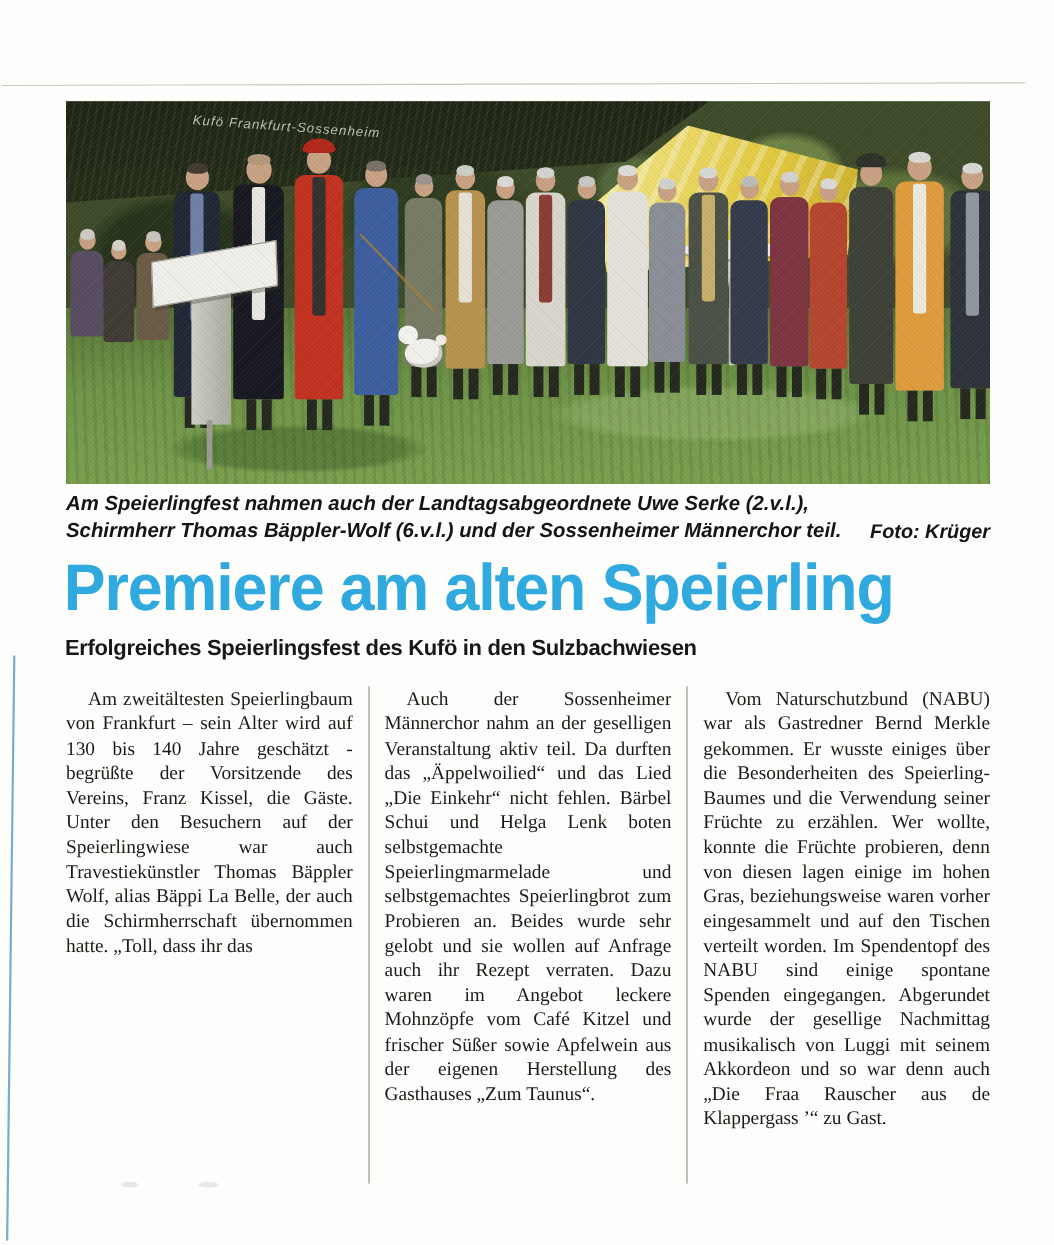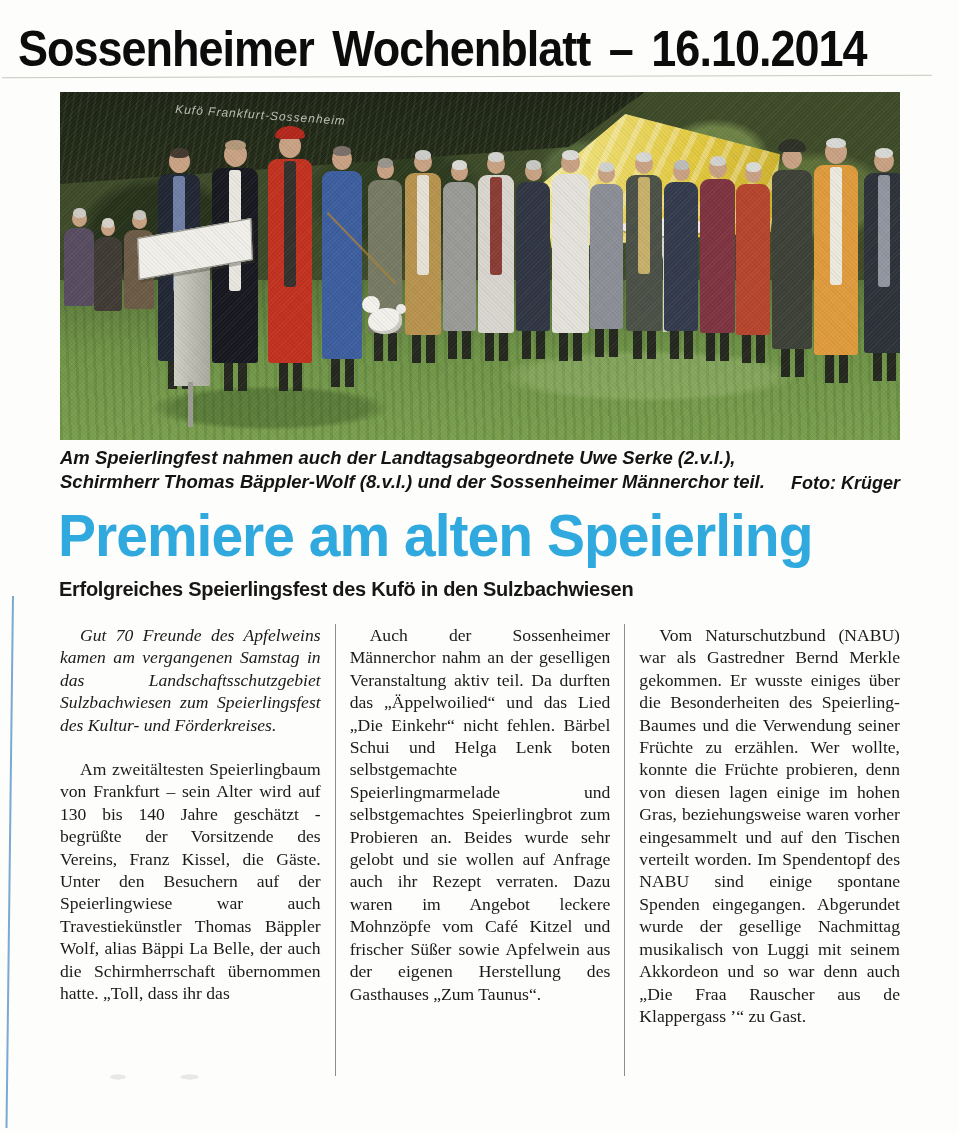--- a/index.html
+++ b/index.html
@@ -106,23 +106,20 @@
         opacity:.75;transform:rotate(.7deg);transform-origin:top;}
   .smudge{position:absolute;left:92px;top:1072px;width:130px;height:10px;opacity:.12;
         background:radial-gradient(12px 4px at 20% 50%,#555 0 60%,transparent 70%),
                    radial-gradient(14px 4px at 75% 50%,#555 0 60%,transparent 70%);}
 </style>
 </head>
 <body>
 
 <div class="page">
 
-  <div class="masthead">
-    <span class="masthead-title">Sossenheimer Wochenblatt – 16.10.2014</span>
-  </div>
   <div class="masthead-rule"></div>
 
   <div class="photo">
     <div class="canopy">
       <span class="banner-text">Kufö Frankfurt-Sossenheim</span>
     </div>
     <div class="tent"></div>
     <div class="grass"></div>
     <div class="std-table">
       <div class="leg l2"></div>
@@ -354,30 +351,29 @@
     </div>
     <div class="dog">
       <div class="d-body"></div>
       <div class="d-head"></div>
       <div class="d-tail"></div>
     </div>
     <div class="halftone"></div>
   </div>
 
   <div class="caption-row">
-    <p class="caption">Am Speierlingfest nahmen auch der Landtagsabgeordnete Uwe Serke (2.v.l.), Schirmherr Thomas Bäppler-Wolf (8.v.l.) und der Sossenheimer Männerchor teil.</p>
+    <p class="caption">Am Speierlingfest nahmen auch der Landtagsabgeordnete Uwe Serke (2.v.l.), Schirmherr Thomas Bäppler-Wolf (6.v.l.) und der Sossenheimer Männerchor teil.</p>
     <span class="credit">Foto: Krüger</span>
   </div>
 
   <h1 class="headline">Premiere am alten Speierling</h1>
   <h2 class="subheadline">Erfolgreiches Speierlingsfest des Kufö in den Sulzbachwiesen</h2>
 
   <div class="columns">
     <div class="col">
-      <p class="lead">Gut 70 Freunde des Apfelweins kamen am vergangenen Samstag in das Landschaftsschutzgebiet Sulzbachwiesen zum Speierlingsfest des Kultur- und Förderkreises.</p>
       <p class="indent">Am zweitältesten Speierlingbaum von Frankfurt – sein Alter wird auf 130 bis 140 Jahre geschätzt - begrüßte der Vorsitzende des Vereins, Franz Kissel, die Gäste. Unter den Besuchern auf der Speierlingwiese war auch Travestiekünstler Thomas Bäppler Wolf, alias Bäppi La Belle, der auch die Schirmherrschaft übernommen hatte. „Toll, dass ihr das</p>
     </div>
     <div class="col rule">
       <p class="indent">Auch der Sossenheimer Männerchor nahm an der geselligen Veranstaltung aktiv teil. Da durften das „Äppelwoilied“ und das Lied „Die Einkehr“ nicht fehlen. Bärbel Schui und Helga Lenk boten selbstgemachte Speierlingmarmelade und selbstgemachtes Speierlingbrot zum Probieren an. Beides wurde sehr gelobt und sie wollen auf Anfrage auch ihr Rezept verraten. Dazu waren im Angebot leckere Mohnzöpfe vom Café Kitzel und frischer Süßer sowie Apfelwein aus der eigenen Herstellung des Gasthauses „Zum Taunus“.</p>
     </div>
     <div class="col rule">
       <p class="indent">Vom Naturschutzbund (NABU) war als Gastredner Bernd Merkle gekommen. Er wusste einiges über die Besonderheiten des Speierling-Baumes und die Verwendung seiner Früchte zu erzählen. Wer wollte, konnte die Früchte probieren, denn von diesen lagen einige im hohen Gras, beziehungsweise waren vorher eingesammelt und auf den Tischen verteilt worden. Im Spendentopf des NABU sind einige spontane Spenden eingegangen. Abgerundet wurde der gesellige Nachmittag musikalisch von Luggi mit seinem Akkordeon und so war denn auch „Die Fraa Rauscher aus de Klappergass ’“ zu Gast.</p>
     </div>
   </div>
 

